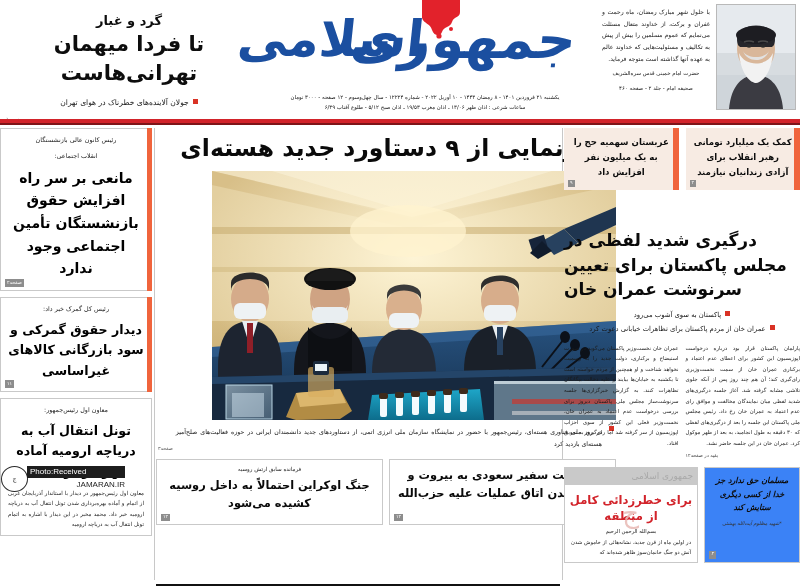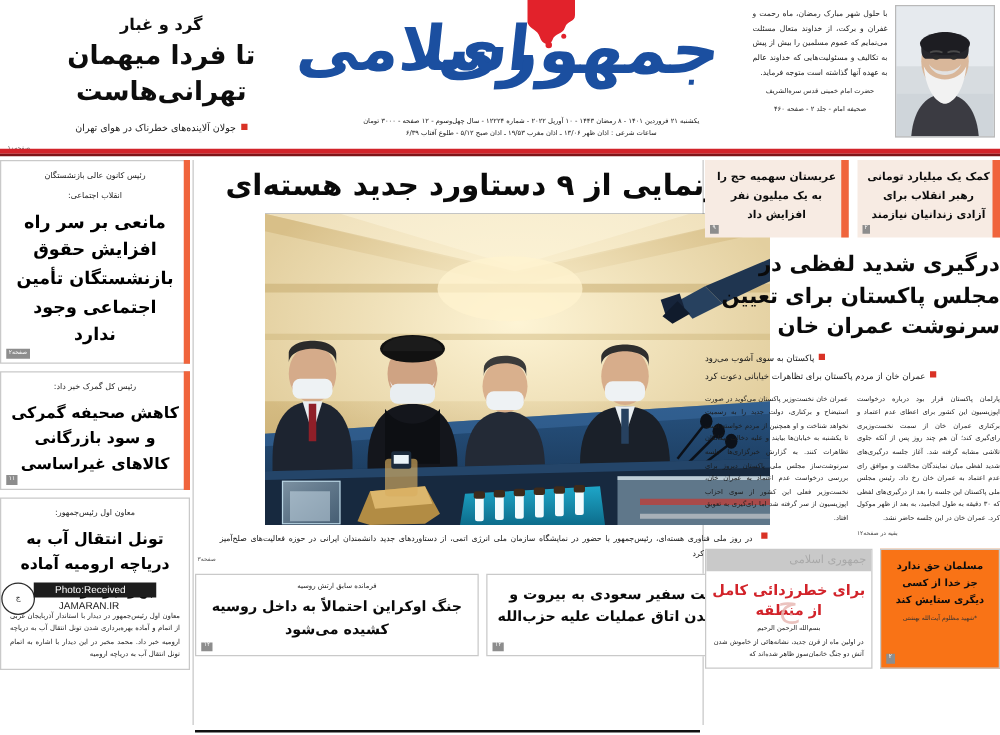--- a/index.html
+++ b/index.html
@@ -68,52 +68,52 @@
   .kicker{font-size:6.4px;line-height:1.7;color:#1d1d1d;margin-bottom:5px;}
   .lhead{font-size:14px;font-weight:bold;line-height:1.62;color:#000000;}
   .lhead.sm{font-size:12.6px;}
   .sq-num{display:inline-block;background:#8d8d8d;color:#fff;font-size:4.8px;line-height:1;padding:1.5px 2px;position:absolute;left:4px;bottom:3px;}
   .lbody{font-size:5.5px;line-height:1.85;text-align:justify;color:#1b1b1b;margin-top:6px;direction:rtl;}
 
   .watermark{
     position:absolute;left:0px;bottom:6px;width:152px;height:30px;
   }
   .wm-bar{position:absolute;left:27px;top:2px;width:98px;height:12px;background:#1d1d1d;}
-  .wm-bar span{color:#fff;font-size:8px;font-family:"Liberation Sans",sans-serif;line-height:12px;padding-right:3px;display:block;direction:ltr;text-align:left;padding-left:17px;}
+  .wm-bar span{color:#fff;font-size:8px;font-family:"Liberation Sans",sans-serif;line-height:12px;padding-right:3px;display:block;direction:ltr;text-align:left;padding-left:3px;}
   .wm-bar2{position:absolute;left:27px;top:15px;width:98px;height:11px;}
-  .wm-bar2 span{color:#1d1d1d;font-size:8px;font-family:"Liberation Sans",sans-serif;line-height:11px;display:block;direction:ltr;text-align:left;padding-left:20px;}
+  .wm-bar2 span{color:#1d1d1d;font-size:8px;font-family:"Liberation Sans",sans-serif;line-height:11px;display:block;direction:ltr;text-align:right;padding-left:3px;}
   .wm-logo{position:absolute;left:1px;top:2px;width:25px;height:24px;border-radius:50%;border:1.2px solid #2b2b2b;color:#2b2b2b;font-size:6px;text-align:center;line-height:24px;}
 
   
   .mid-head{font-size:23.5px;font-weight:bold;text-align:center;line-height:1.25;color:#0a0a0a;padding:6px 2px 8px 2px;}
   .photo{position:relative;width:404px;height:249px;overflow:hidden;background:#101820;}
   .photo svg{display:block;}
   .caption{display:flex;gap:3px;padding:6px 2px 4px 2px;direction:rtl;}
   .caption-txt{font-size:6.2px;line-height:1.95;text-align:justify;color:#121212;flex:1;}
   .cap-page{font-size:4.8px;color:#555;align-self:flex-end;}
   .mid-bottom{display:flex;gap:6px;margin-top:4px;}
   .mbox{position:relative;flex:1;border:1px solid #c9c9c9;padding:6px 8px 11px 8px;text-align:center;direction:rtl;background:#fff;}
   .mhead{font-size:11.4px;font-weight:bold;line-height:1.66;color:#0a0a0a;}
   .mkick{font-size:5.6px;color:#222;margin-bottom:4px;}
   .black-rule{position:absolute;left:0;bottom:2px;width:404px;height:2px;background:#111;}
 
   
   .rtop{display:flex;gap:7px;}
   .rbox{position:relative;flex:1;background:#f7ebe3;padding:7px 8px 11px 8px;text-align:center;direction:rtl;}
   .rbox .orange{position:absolute;right:0;top:0;bottom:0;width:6px;background:#f0643c;}
   .rhead{font-size:8.6px;font-weight:bold;line-height:1.72;color:#0d0d0d;}
-  .rmain{text-align:right;padding-top:10px;}
+  .rmain{text-align:left;padding-top:10px;margin-top:28px;}
   .rmain-h{font-size:17px;font-weight:bold;line-height:1.44;color:#0a0a0a;}
   .rsubs{margin-top:8px;direction:rtl;}
-  .rsub{font-size:6.8px;line-height:1.75;color:#151515;margin-bottom:2px;text-align:left;}
+  .rsub{font-size:6.8px;line-height:1.75;color:#151515;margin-bottom:2px;text-align:center;}
   .rbody{display:flex;gap:7px;margin-top:7px;direction:rtl;}
   .rbody-col{flex:1;font-size:5.4px;line-height:1.96;text-align:justify;color:#1b1b1b;}
   .more{font-size:4.8px;color:#444;text-align:left;margin-top:3px;}
   .rbottom{display:flex;gap:6px;margin-top:6px;align-items:stretch;}
-  .quote-box{position:relative;width:82px;border:1px solid #c9c9c9;padding:6px 6px 11px 6px;text-align:center;direction:rtl;background:#f97316;}
+  .quote-box{position:relative;width:82px;border:1px solid #c9c9c9;padding:6px 6px 11px 6px;text-align:center;direction:rtl;background:#3b82f6;font-style:italic;}
   .qhead{font-size:8px;font-weight:bold;line-height:1.72;color:#0d0d0d;}
   .qsrc{font-size:4.9px;color:#333;margin-top:5px;}
   .redbox{position:relative;flex:1;border:1px solid #c9c9c9;background:#fff;overflow:hidden;}
   .redbox-top{height:17px;background:#c9c9c9;overflow:hidden;position:relative;}
   .redbox-top .ghost{font-size:9px;color:#a9a9a9;white-space:nowrap;line-height:17px;padding-right:4px;display:block;}
   .redhead{color:#d2232a;font-size:11.6px;font-weight:bold;text-align:center;padding:7px 3px 4px 3px;line-height:1.4;}
   .bism{font-size:5.2px;text-align:center;color:#222;}
   .redbody{font-size:5.3px;line-height:1.92;text-align:justify;padding:3px 6px 4px 6px;color:#1b1b1b;direction:rtl;}
   .seal{position:absolute;left:18px;top:30px;width:56px;height:40px;color:#e8b9b4;font-size:26px;opacity:.85;}
 </style>
@@ -186,21 +186,21 @@
       <div class="orange"></div>
       <div class="kicker">رئیس کانون عالی بازنشستگان</div>
       <div class="kicker">انقلاب اجتماعی:</div>
       <div class="lhead">مانعی بر سر راه افزایش حقوق بازنشستگان تأمین اجتماعی وجود ندارد</div>
       <span class="sq-num">صفحه۲</span>
     </div>
 
     <div class="lbox">
       <div class="orange"></div>
       <div class="kicker">رئیس کل گمرک خبر داد:</div>
-      <div class="lhead sm">کاهش صحیفه گمرکی و سود بازرگانی کالاهای غیراساسی</div>
+      <div class="lhead sm">دیدار حقوق گمرکی و سود بازرگانی کالاهای غیراساسی</div>
       <span class="sq-num">۱۱</span>
     </div>
 
     <div class="lbox" style="padding-bottom:6px;">
       <div class="kicker">معاون اول رئیس‌جمهور:</div>
       <div class="lhead sm">تونل انتقال آب به دریاچه ارومیه آماده بهره‌برداری شد</div>
       <div class="lbody">معاون اول رئیس‌جمهور در دیدار با استاندار آذربایجان غربی از اتمام و آماده بهره‌برداری شدن تونل انتقال آب به دریاچه ارومیه خبر داد. محمد مخبر در این دیدار با اشاره به اتمام تونل انتقال آب به دریاچه ارومیه</div>
     </div>
 
     <div class="watermark">

